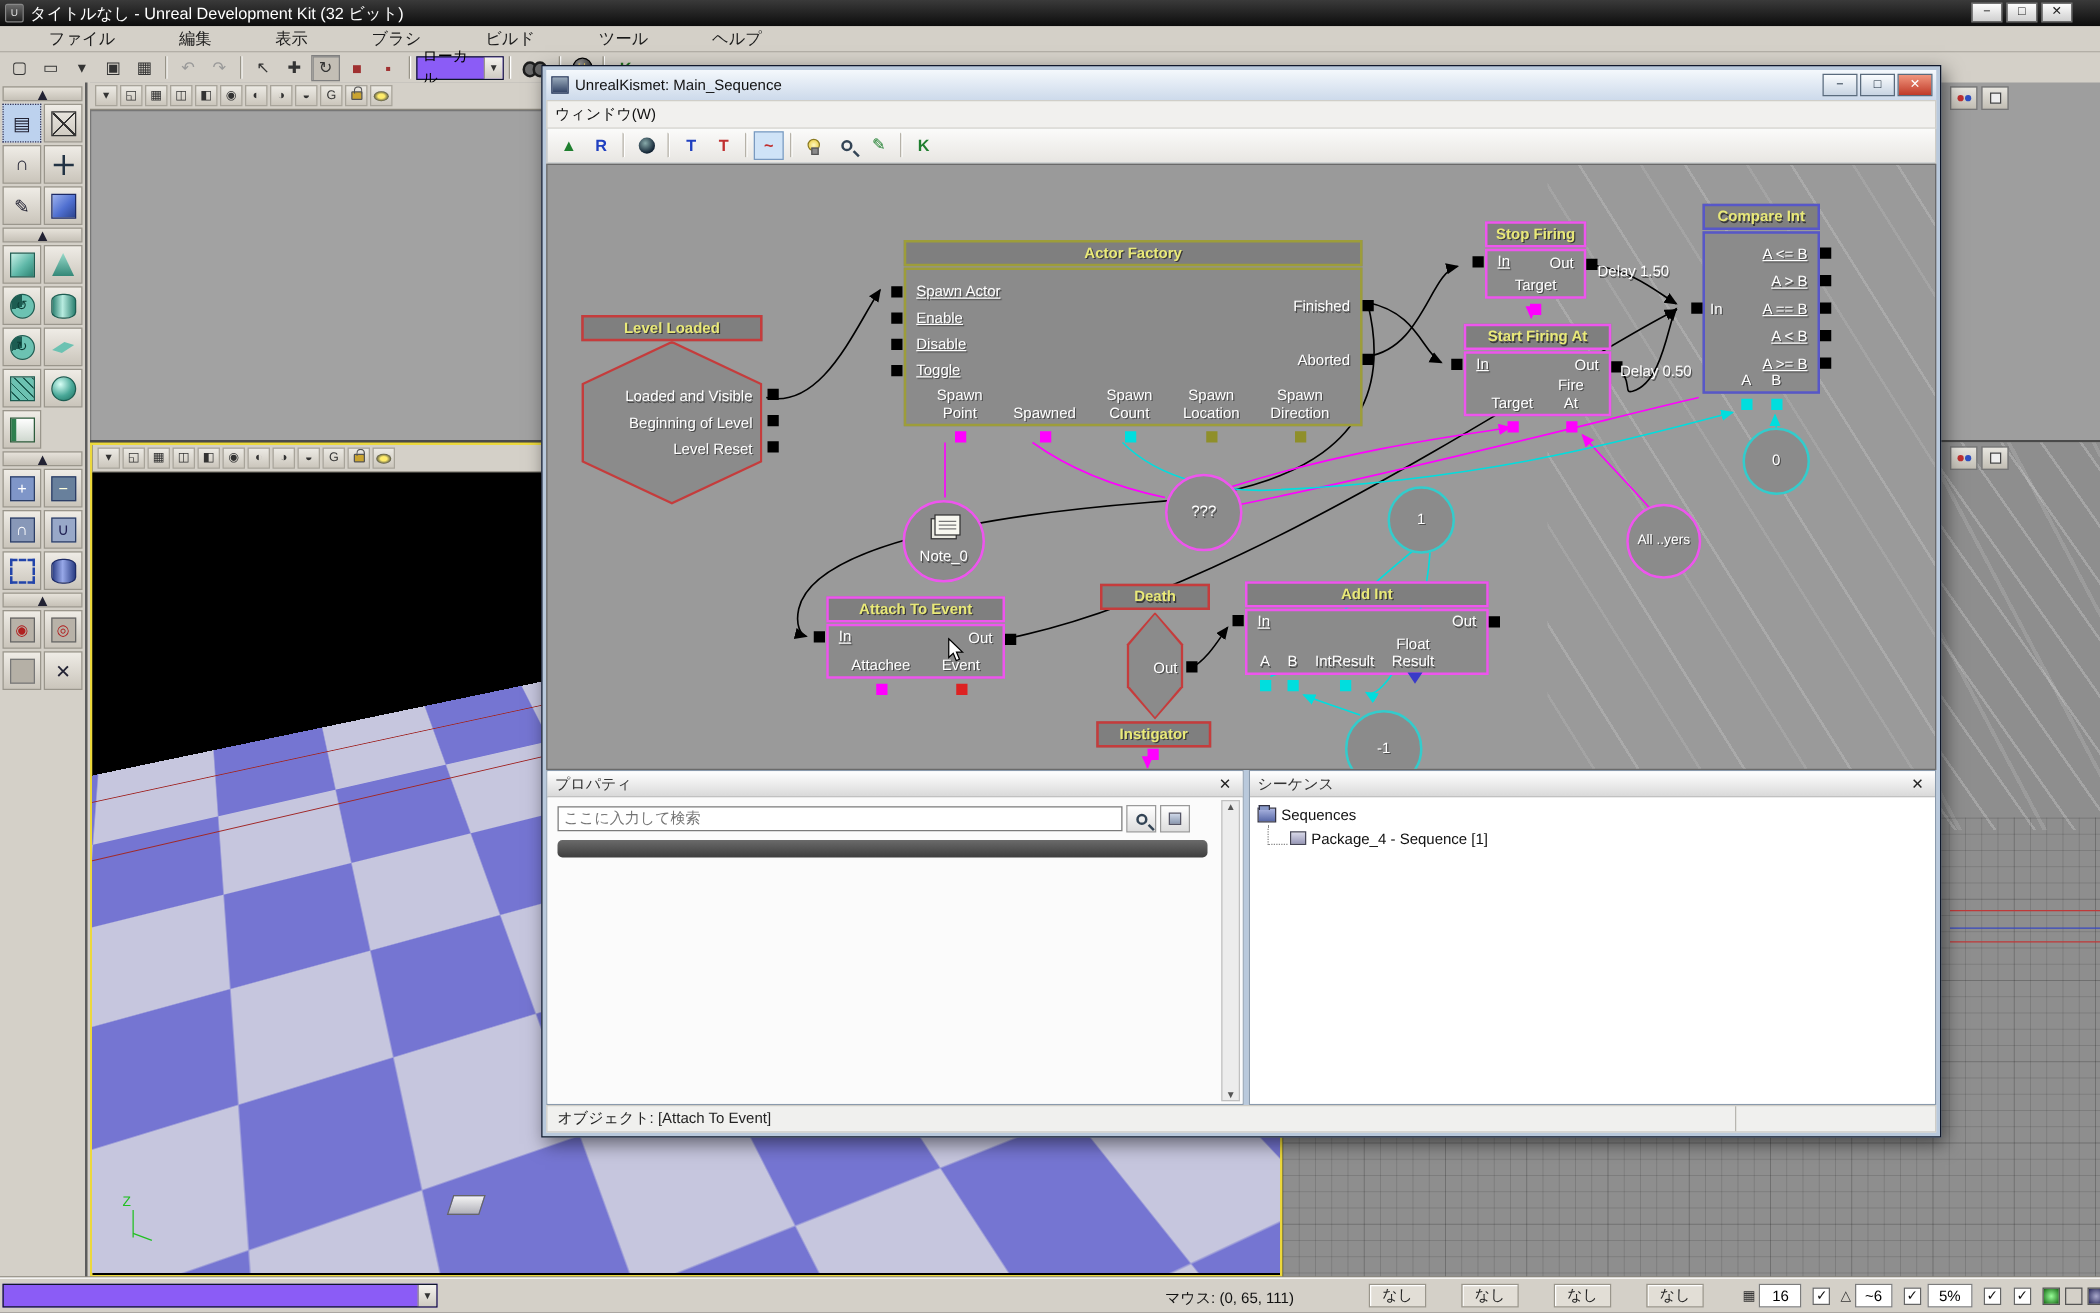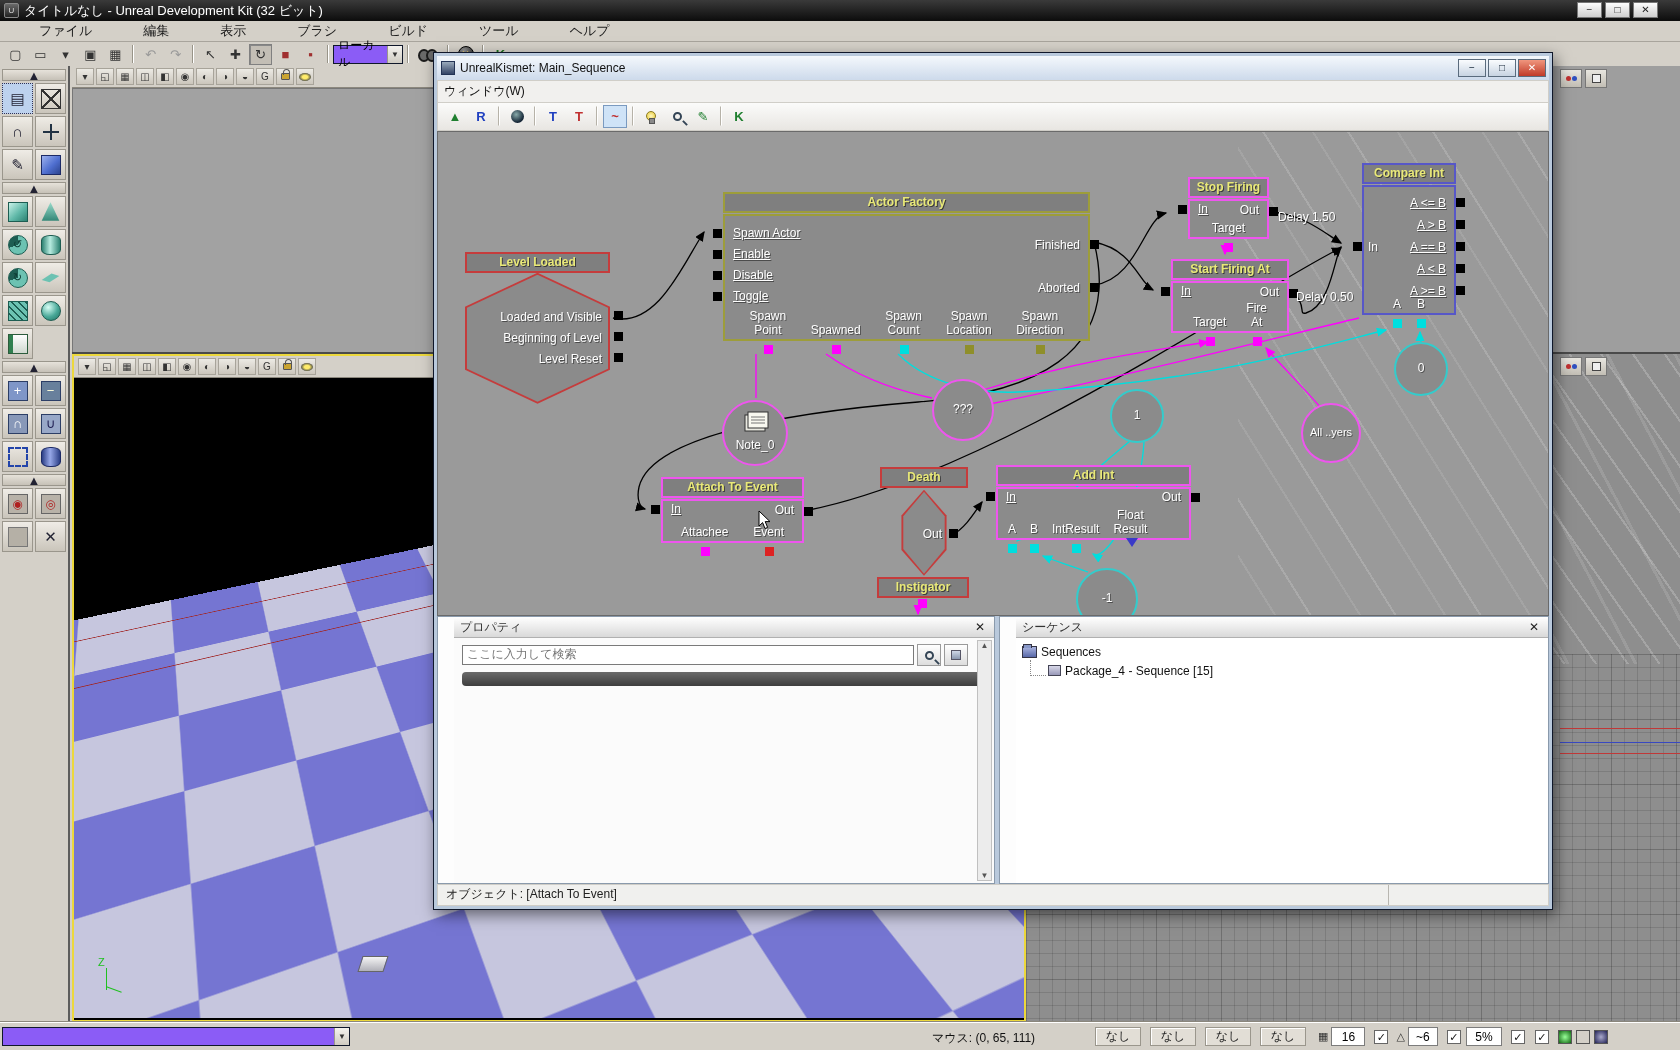--- a/index.html
+++ b/index.html
@@ -84,21 +84,21 @@
   .zaxis{position:absolute;left:24px;top:578px;color:#20c020;font-size:11px;}
   .zaxis .zl{position:absolute;left:8px;top:12px;width:1px;height:22px;background:#20c020;}
   .zaxis .zl2{position:absolute;left:8px;top:33px;width:16px;height:1px;background:#20c020;transform:rotate(20deg);}
   .vdiv{position:absolute;left:1022px;top:354px;width:4px;height:668px;background:#3c3c3c;}
 
   
   .statusbar{position:absolute;left:0;top:1022px;width:1680px;height:28px;background:#d4d0c8;border-top:1px solid #fff;box-shadow:0 -1px 0 #8a867c;display:flex;align-items:center;}
   .sb-combo{position:absolute;left:2px;top:4px;width:348px;}
   .sb-mouse{position:absolute;left:932px;top:7px;color:#111;font-size:12px;}
   .sb-right{position:absolute;left:1095px;top:4px;display:flex;align-items:center;}
-  .snapbox{width:46px;height:19px;margin-right:9px;background:#e2ded6;border:1px solid #9a968c;box-shadow:inset 1px 1px 0 #fff;display:flex;align-items:center;justify-content:center;font-size:12px;color:#222;}
+  .snapbox{width:46px;height:19px;margin-right:28px;background:#e2ded6;border:1px solid #9a968c;box-shadow:inset 1px 1px 0 #fff;display:flex;align-items:center;justify-content:center;font-size:12px;color:#222;}
   .sb-ic{font-size:11px;color:#333;margin:0 3px;}
   .numbox{height:19px;background:#fff;border:1px solid #7c7c7c;display:flex;align-items:center;justify-content:center;font-size:12px;padding:0 4px;margin-right:4px;}
   .chk{width:14px;height:14px;background:#fff;border:1px solid #666;font-size:11px;line-height:12px;text-align:center;color:#111;margin:0 5px;}
   .sico{width:14px;height:14px;border:1px solid #555;margin-left:4px;}
   .sico.g{background:radial-gradient(#9f9,#161);}
   .sico.b{background:radial-gradient(#aac,#225);}
 
   
   #kwin{position:absolute;left:433px;top:52px;width:1120px;height:858px;border:1px solid #0f172a;background:#b9c9dc;box-shadow:3px 5px 14px rgba(0,0,0,.5);padding:3px;display:flex;flex-direction:column;}
   .kwtitle{height:25px;background:linear-gradient(#f4f8fc,#cddaeb);display:flex;align-items:center;padding:0 4px;font-size:12px;color:#111;position:relative;}
@@ -155,21 +155,21 @@
   .diam{position:absolute;width:48px;height:86px;}
   .diamo{position:absolute;inset:0;clip-path:polygon(50% 0,97% 30%,97% 70%,50% 100%,3% 70%,3% 30%);background:#c53c3c;}
   .diami{position:absolute;inset:2px;clip-path:polygon(50% 0,97% 30%,97% 70%,50% 100%,3% 70%,3% 30%);background:#8b8b8b;}
   .delaylbl{position:absolute;color:#fff;text-shadow:1px 1px 0 rgba(0,0,0,.45);z-index:3;font-size:12px;}
   .notecirc{z-index:2;}
   .noteicon{position:absolute;left:18px;top:8px;}
   .cursor{position:absolute;z-index:60;}
 
   
   .kpanels{height:276px;display:flex;background:#b9c9dc;}
-  .kpanel{background:#fdfdfd;border:1px solid #8a9aac;display:flex;flex-direction:column;padding-left:16px;}
+  .kpanel{background:#fdfdfd;border:1px solid #8a9aac;display:flex;flex-direction:column;}
   .kphead{height:21px;background:linear-gradient(#ffffff,#d9d9d9);border-bottom:1px solid #b0b0b0;display:flex;align-items:center;padding:0 6px;color:#333;font-size:12px;}
   .kphead .x{margin-left:auto;font-weight:bold;color:#222;font-size:12px;width:16px;text-align:center;}
   .kpbody{flex:1;position:relative;background:#fbfbfb;}
   .searchrow{position:absolute;left:8px;top:6px;display:flex;align-items:center;}
   .searchrow input{width:452px;height:20px;border:1px solid #7a7a7a;font-size:12px;padding:0 4px;font-family:Liberation Mono, monospace;}
   .sbtn{width:24px;height:22px;border:1px solid #9a9a9a;background:linear-gradient(#fff,#ddd);margin-left:3px;display:flex;align-items:center;justify-content:center;}
   .darkbar{position:absolute;left:8px;top:34px;width:520px;height:14px;background:linear-gradient(#6a6a6a,#3e3e3e);border-radius:4px;}
   .pscroll{position:absolute;right:2px;top:2px;bottom:2px;width:15px;background:#ececec;border:1px solid #c0c0c0;display:flex;flex-direction:column;justify-content:space-between;align-items:center;font-size:8px;color:#555;}
   .treerow{display:flex;align-items:center;height:19px;padding-left:6px;color:#111;font-size:12px;}
   .fico{width:15px;height:12px;background:linear-gradient(#aab4e0,#5868a8);border:1px solid #334;margin-right:4px;position:relative;}
@@ -887,21 +887,21 @@
           <span class="x">✕</span>
         </div>
         <div class="kpbody" style="background:#fff">
           <div class="treerow" style="margin-top:4px">
             <span class="fico"></span>
             <span>Sequences</span>
           </div>
           <div class="treerow">
             <span class="tline"></span>
             <span class="iico"></span>
-            <span>Package_4 - Sequence [15]</span>
+            <span>Package_4 - Sequence [1]</span>
           </div>
         </div>
       </div>
     </div>
 
     <div class="kstatus">
       <span>オブジェクト: [Attach To Event]</span>
       <span class="cell2"></span>
     </div>
   </div>

